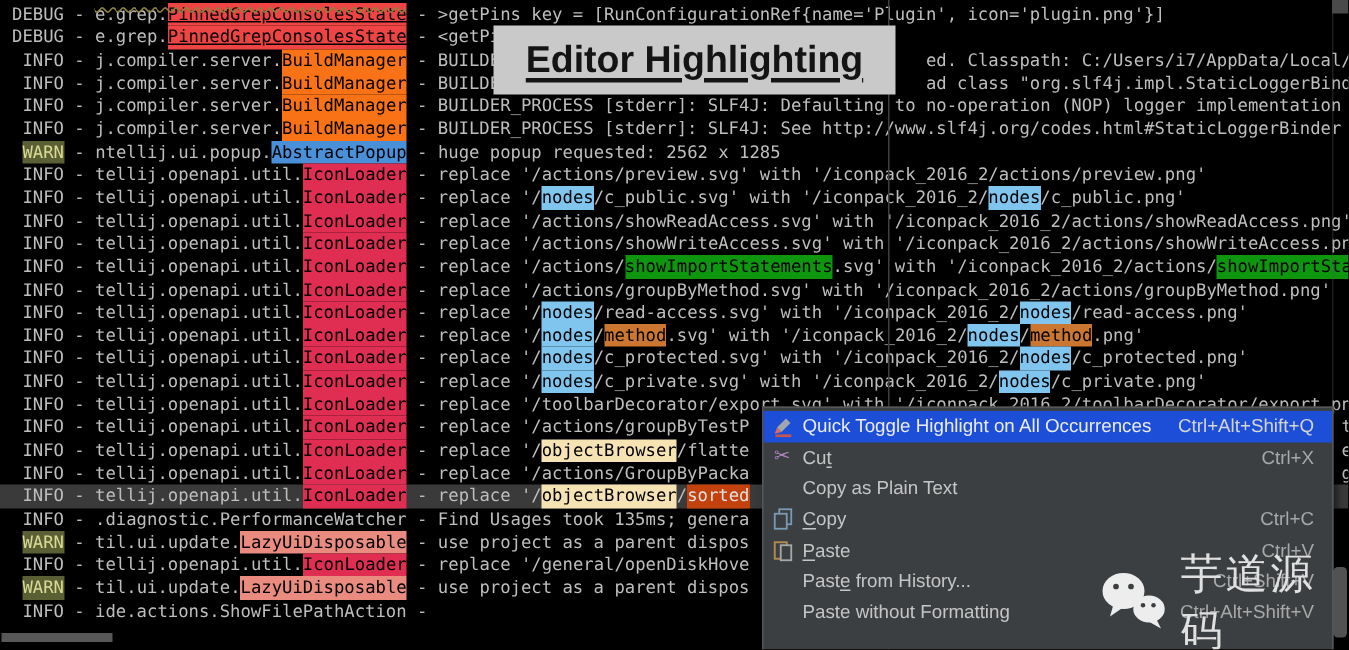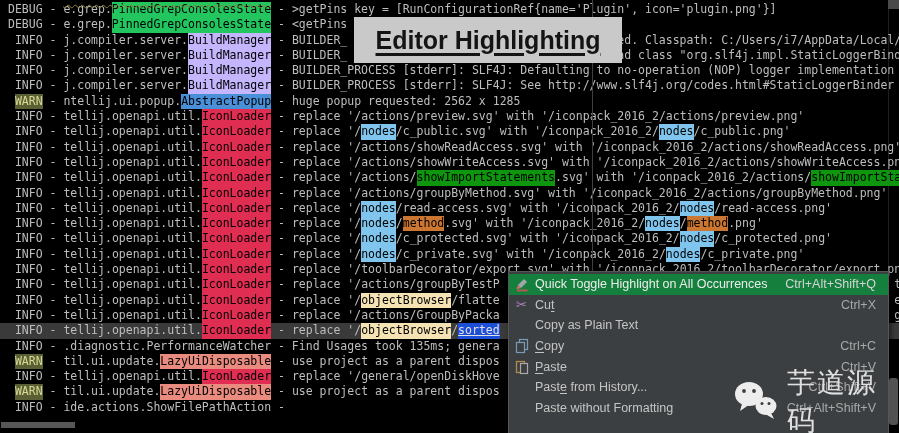--- a/index.html
+++ b/index.html
@@ -4,50 +4,50 @@
 <style>
   html,body{margin:0;padding:0;background:#000;}
   .screen{position:relative;width:899px;height:433px;overflow:hidden;background:#000;
           font-family:"DejaVu Sans Mono",monospace;}
   
   .console{position:absolute;top:2px;left:0;width:899px;
            font:11.5px/15.3px "DejaVu Sans Mono",monospace;color:#BEBEBE;}
   .crow{height:15.3px;line-height:15.3px;white-space:pre;padding-left:8px;}
   .crow span{display:inline-block;height:15.3px;vertical-align:top;}
   .crow.current{background:#3A3A3A;}
-  .hl-y  {background:#22c55e;color:#000;}
-  .hl-g  {background:#c4b5fd;color:#000;}
+  .hl-y  {background:#ef4444;color:#000;text-decoration:underline;}
+  .hl-g  {background:#f97316;color:#000;}
   .hl-b  {background:#4A90D9;color:#000;}
   .hl-r  {background:#E02D52;color:#000;}
   .hl-lb {background:#7FC5ED;color:#000;}
   .hl-dg {background:#0E960E;color:#000;}
   .hl-o  {background:#CB7731;color:#000;}
   .hl-c  {background:#F6E3B4;color:#000;}
   .hl-s  {background:#E98B7E;color:#000;}
   .hl-w  {background:#5A5F34;color:#D9DB95;}
-  .hl-sel{background:#1d4ed8;color:#E2E2E2;text-decoration:underline;}
+  .hl-sel{background:#c2410c;color:#E2E2E2;}
   .hl-sq {text-decoration-style:wavy;
           text-decoration-color:#8F813D;text-decoration-thickness:1px;text-underline-offset:2px;}
   .top-squiggle{position:absolute;left:63px;top:-10px;color:transparent;
           font:11.5px "DejaVu Sans Mono",monospace;
           text-decoration:underline;text-decoration-style:wavy;
           text-decoration-color:#8F813D;text-decoration-thickness:1px;}
   .margin-line{position:absolute;left:592px;top:0;width:1px;height:433px;background:#3F3F3F;}
   .right-line{position:absolute;left:888px;top:0;width:1px;height:433px;background:rgba(90,90,90,.35);}
   
-  .title-box{position:absolute;left:354px;top:17px;width:268px;height:46px;background:#C9C9C9;
+  .title-box{position:absolute;left:329px;top:17px;width:268px;height:46px;background:#C9C9C9;
              display:flex;align-items:center;justify-content:center;z-index:5;}
   .title-box span{font:bold 25px "Liberation Sans",sans-serif;color:#141414;
              text-decoration:underline;text-decoration-thickness:3px;text-underline-offset:4px;}
   
   .menu{position:absolute;left:508px;top:271px;width:381px;height:200px;background:#3C3F41;
         border:1px solid #565656;box-sizing:border-box;padding-top:2px;z-index:10;
         box-shadow:2px 2px 5px rgba(0,0,0,.55);}
   .menu-item{height:20.6px;display:flex;align-items:center;padding:0 12px 0 3px;}
-  .menu-item.selected{background:#15803d;}
+  .menu-item.selected{background:#1d4ed8;}
   .mi-icon{width:19px;height:16px;flex:none;margin-right:4px;display:flex;
            align-items:center;justify-content:center;}
   .glyph-icon{font:13px "DejaVu Sans",sans-serif;line-height:16px;}
   .mi-label{font:12.5px "Liberation Sans",sans-serif;color:#C5C5C5;white-space:nowrap;}
   .mi-shortcut{margin-left:auto;font:12.5px "Liberation Sans",sans-serif;color:#A8A8A8;white-space:nowrap;}
   .menu-item.selected .mi-label{color:#ECECEC;}
   .menu-item.selected .mi-shortcut{color:#D5D5D5;}
   .mi-label u{text-underline-offset:2px;}
   
   .watermark{position:absolute;left:733px;top:364px;z-index:12;display:flex;align-items:center;}

